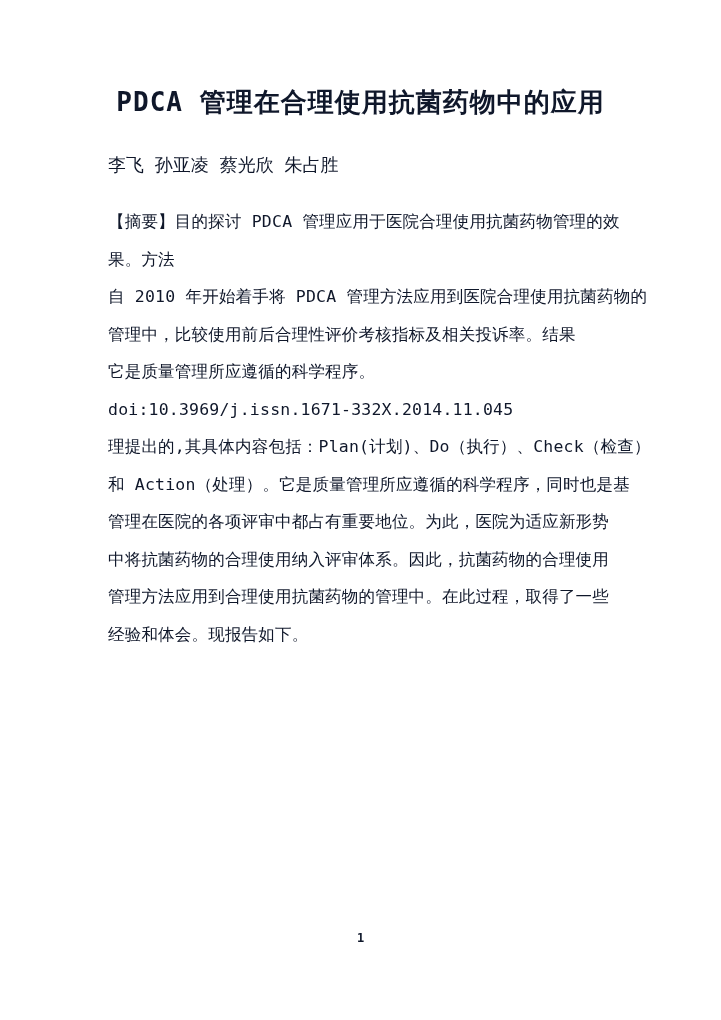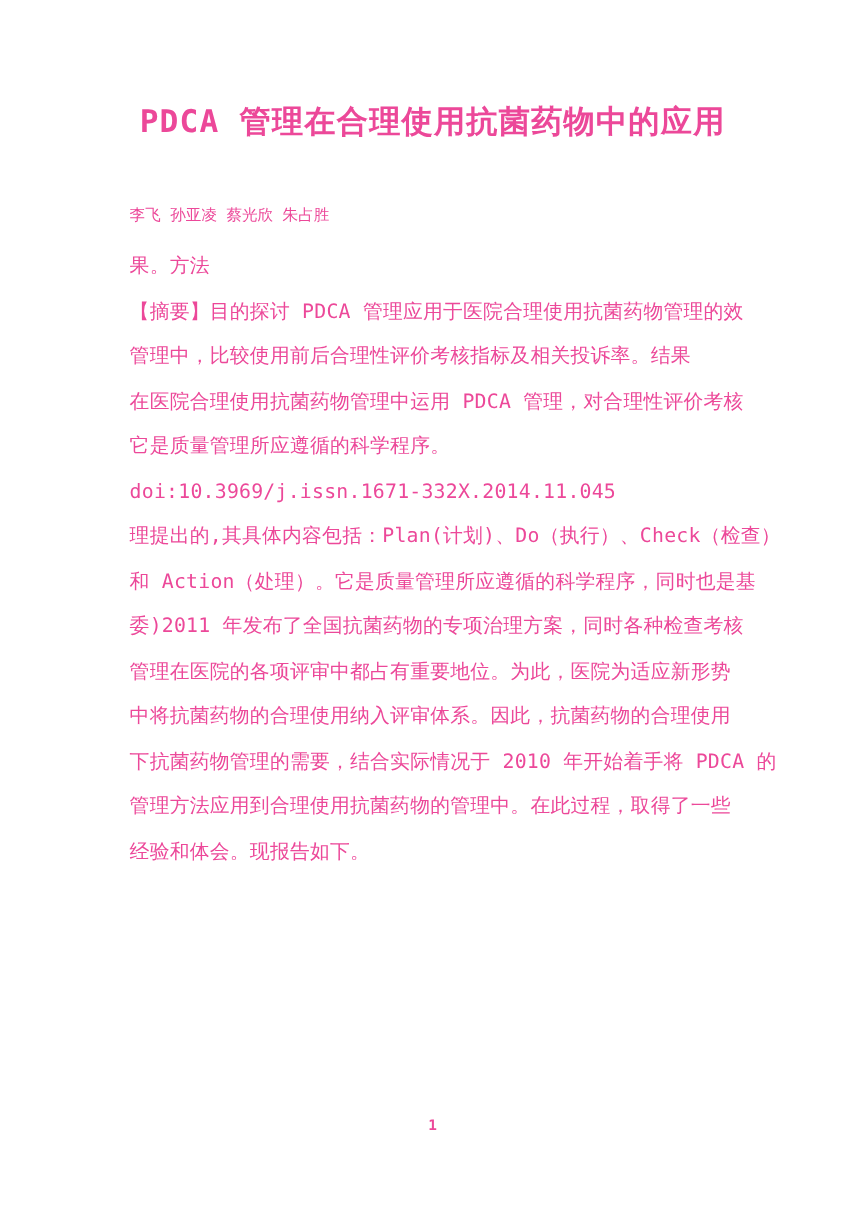--- a/index.html
+++ b/index.html
@@ -5,42 +5,42 @@
   html, body {
     margin: 0;
     padding: 0;
     background: #ffffff;
   }
   .page {
     position: relative;
     width: 721px;
     height: 1020px;
     background: #ffffff;
-    color: #ec4899;
+    color: #0f172a;
     font-family: "DejaVu Sans Mono", "Liberation Sans", sans-serif;
     overflow: hidden;
   }
   .doc-title {
     position: absolute;
     top: 84px;
     left: 0;
     width: 100%;
     margin: 0;
     text-align: center;
     font-size: 26px;
     font-weight: bold;
     line-height: 36px;
     letter-spacing: 1px;
     white-space: nowrap;
   }
   .authors {
     position: absolute;
-    top: 166px;
+    top: 151px;
     left: 108px;
-    font-size: 13px;
+    font-size: 18px;
     line-height: 28px;
     white-space: pre;
   }
   .body-text {
     position: absolute;
     top: 203px;
     left: 108px;
     width: 515px;
   }
   .text-line {
@@ -61,29 +61,27 @@
     line-height: 20px;
   }
 </style>
 </head>
 <body>
 
 <div class="page">
   <h1 class="doc-title">PDCA 管理在合理使用抗菌药物中的应用</h1>
   <div class="authors">李飞 孙亚凌 蔡光欣 朱占胜</div>
   <div class="body-text">
+    <div class="text-line">【摘要】目的探讨 PDCA 管理应用于医院合理使用抗菌药物管理的效</div>
     <div class="text-line">果。方法</div>
-    <div class="text-line">【摘要】目的探讨 PDCA 管理应用于医院合理使用抗菌药物管理的效</div>
+    <div class="text-line">自 2010 年开始着手将 PDCA 管理方法应用到医院合理使用抗菌药物的</div>
     <div class="text-line">管理中，比较使用前后合理性评价考核指标及相关投诉率。结果</div>
-    <div class="text-line">在医院合理使用抗菌药物管理中运用 PDCA 管理，对合理性评价考核</div>
     <div class="text-line">它是质量管理所应遵循的科学程序。</div>
     <div class="text-line">doi:10.3969/j.issn.1671-332X.2014.11.045</div>
     <div class="text-line">理提出的,其具体内容包括：Plan(计划)、Do（执行）、Check（检查）</div>
     <div class="text-line">和 Action（处理）。它是质量管理所应遵循的科学程序，同时也是基</div>
-    <div class="text-line">委)2011 年发布了全国抗菌药物的专项治理方案，同时各种检查考核</div>
     <div class="text-line">管理在医院的各项评审中都占有重要地位。为此，医院为适应新形势</div>
     <div class="text-line">中将抗菌药物的合理使用纳入评审体系。因此，抗菌药物的合理使用</div>
-    <div class="text-line">下抗菌药物管理的需要，结合实际情况于 2010 年开始着手将 PDCA 的</div>
     <div class="text-line">管理方法应用到合理使用抗菌药物的管理中。在此过程，取得了一些</div>
     <div class="text-line">经验和体会。现报告如下。</div>
   </div>
   <div class="page-number">1</div>
 </div>
 
 </body></html>

